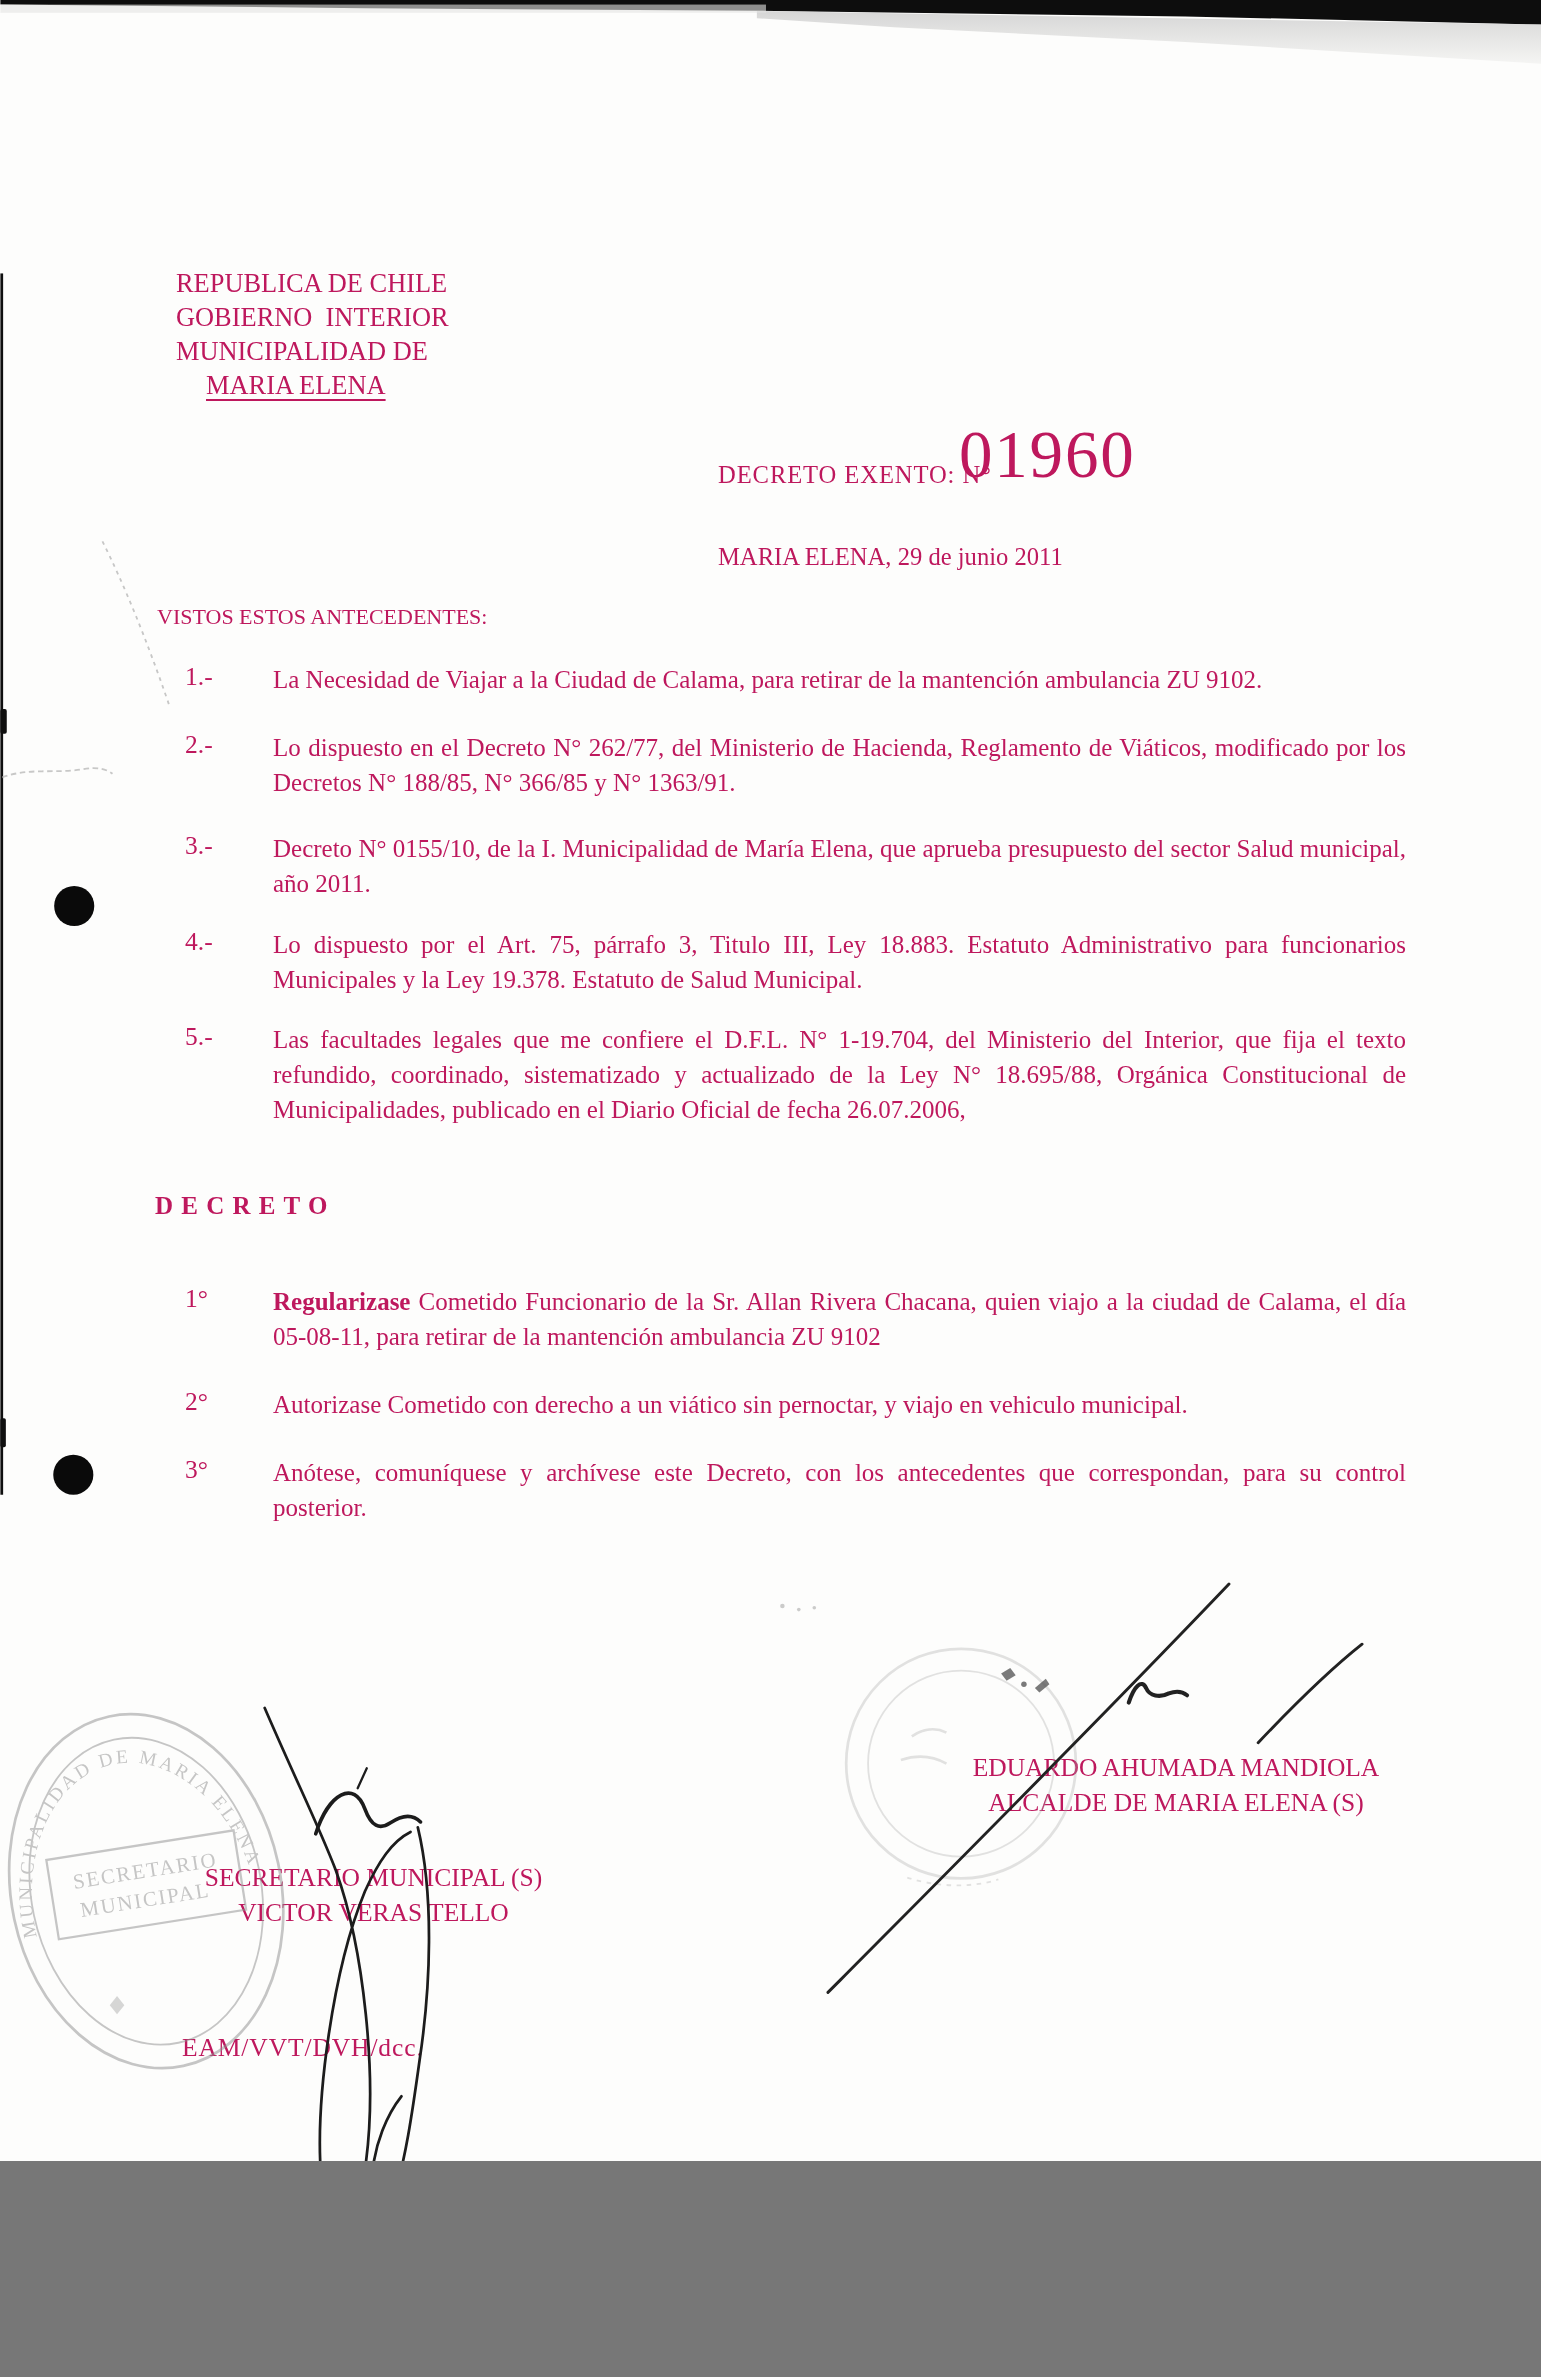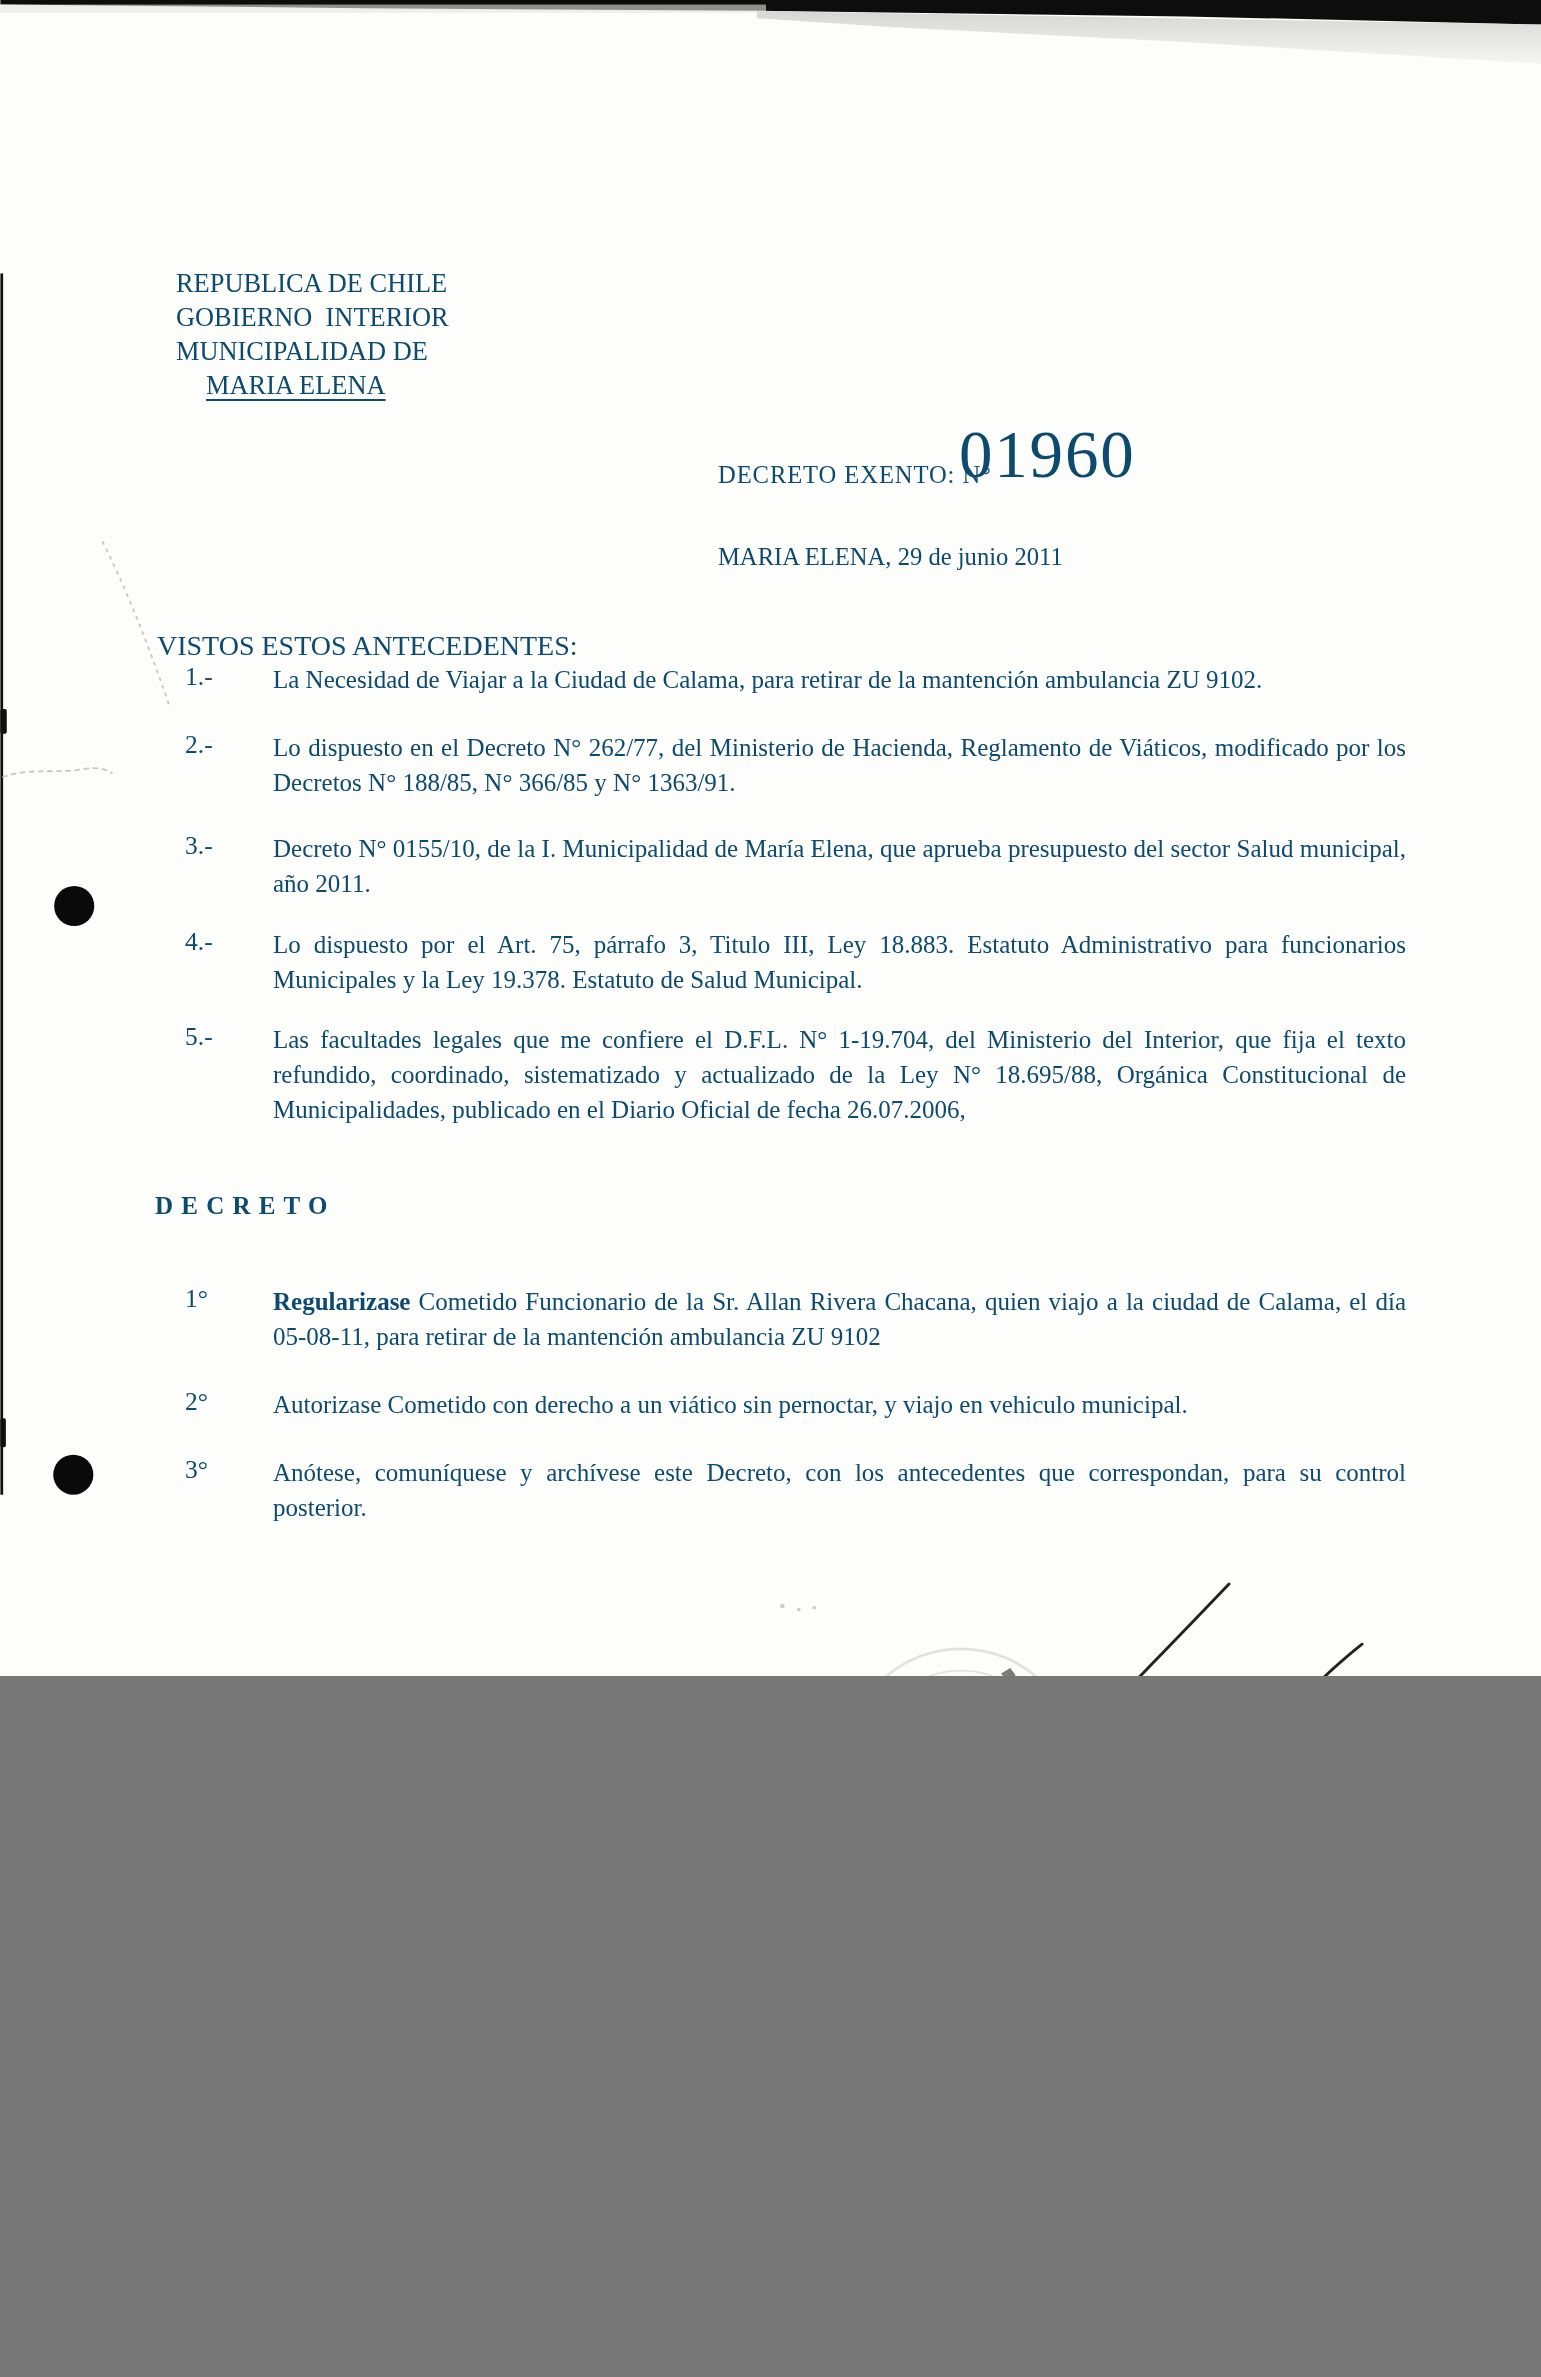--- a/index.html
+++ b/index.html
@@ -1,34 +1,34 @@
 <!DOCTYPE html>
 <html style="font-size:14.6px"><head>
 <meta charset="utf-8">
 <style>
   html,body{margin:0;padding:0;background:#777;}
   .page{
     position:relative;
-    width:1542px;height:1676px;
+    width:1542px;height:2161px;
     background:#fdfdfc;
     overflow:hidden;
     font-family:"Liberation Serif","DejaVu Serif",serif;
-    color:#0c4a6e;
+    color:#be185d;
   }
   .abs{position:absolute;}
   
   .hdr{left:176px;top:266px;font-size:26.4px;line-height:34px;}
   .hdr-line{white-space:pre-wrap;}
   .hdr-muni{text-decoration:underline;text-underline-offset:4.6px;margin-left:30px;display:inline-block;}
   
   .decree-label{left:718px;top:461px;font-size:24.6px;letter-spacing:0.9px;}
   .decree-number{left:959px;top:421px;font-size:67px;line-height:1;letter-spacing:1.8px;}
   .place-date{left:718px;top:543px;font-size:24.6px;}
   
-  .vistos{left:157px;top:630px;font-size:28px;}
+  .vistos{left:157px;top:604px;font-size:22px;}
   .item-num{left:185px;font-size:25.5px;}
   .item-text{left:273px;width:1133px;font-size:25px;line-height:35px;text-align:justify;}
   .decreto-h{left:155px;top:1192px;font-size:25px;font-weight:bold;letter-spacing:8.2px;}
   .lead{font-weight:bold;}
   
   .sig-name{font-size:25.5px;text-align:center;line-height:35px;}
   .sig-left{left:164px;top:1860px;width:419px;}
   .sig-right{left:930px;top:1750px;width:492px;}
   .initials{left:182px;top:2033px;font-size:25.5px;letter-spacing:0.9px;}
   svg text{font-family:"Liberation Serif","DejaVu Serif",serif;}

